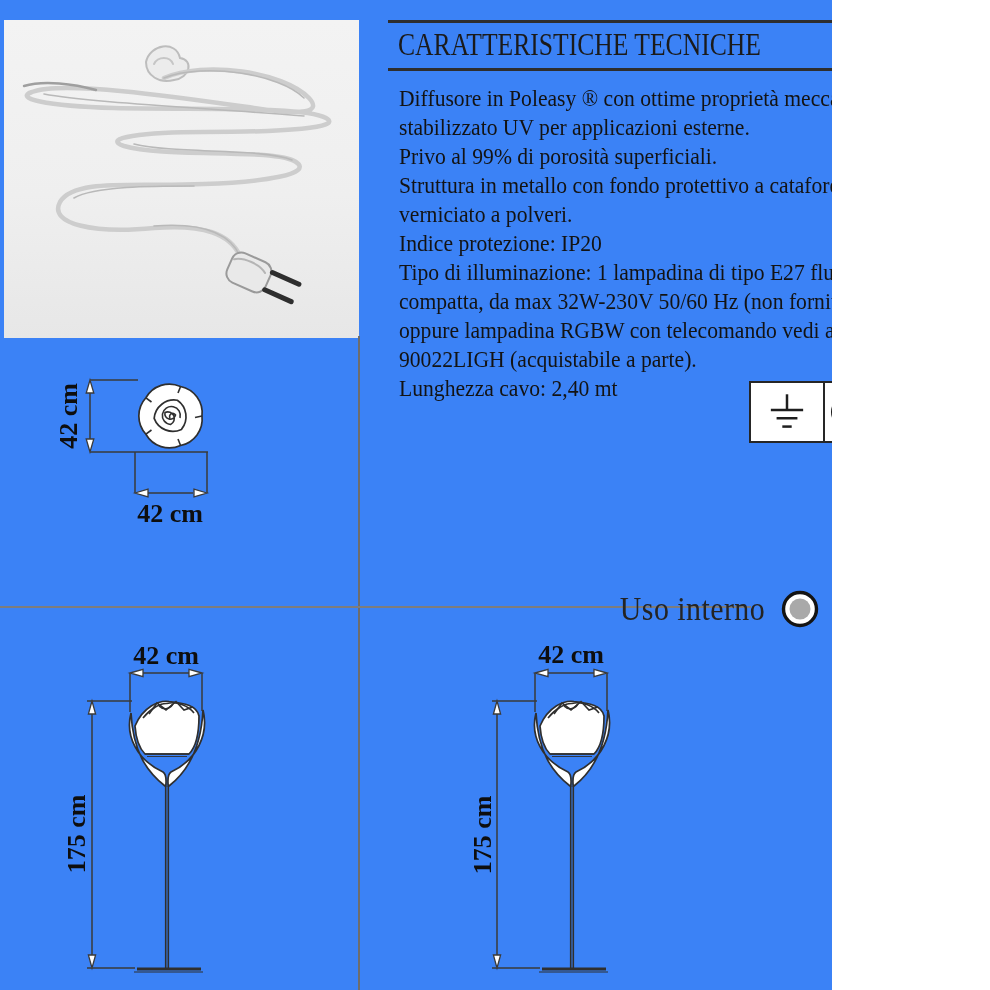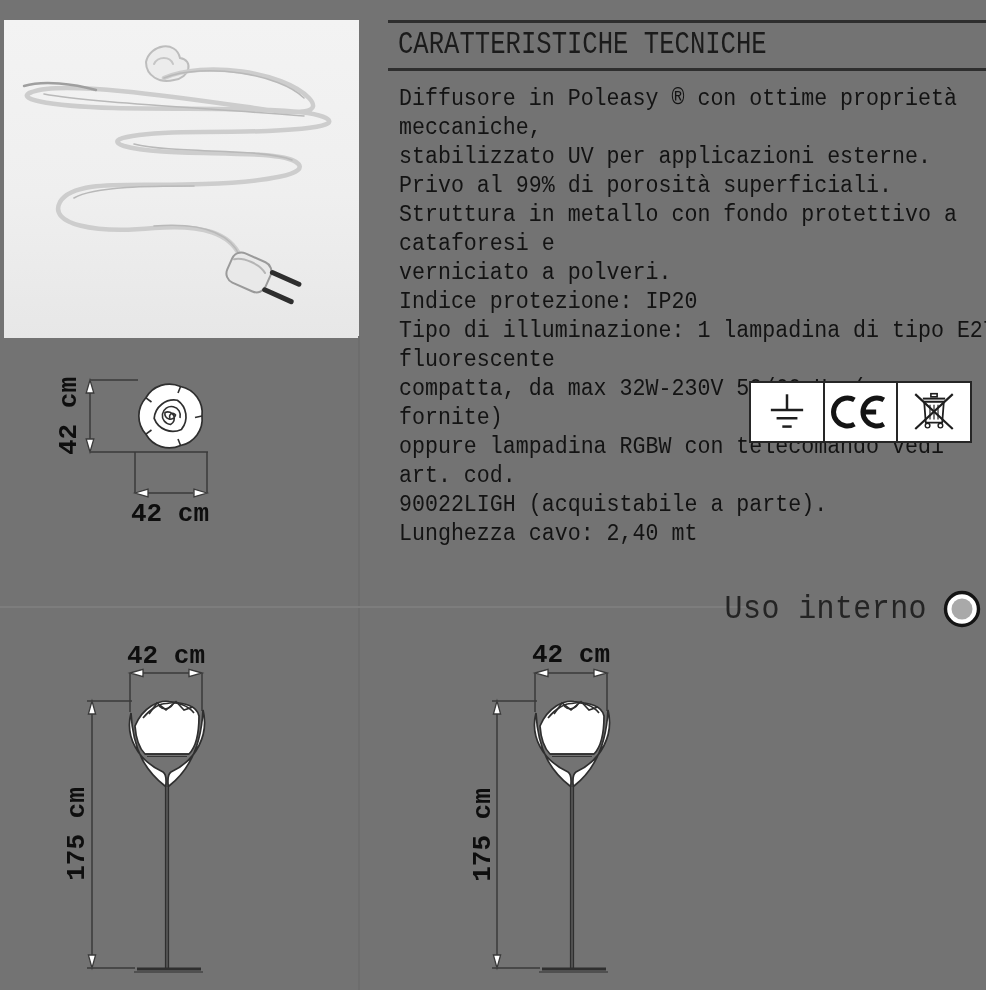--- a/index.html
+++ b/index.html
@@ -1,17 +1,17 @@
 <!DOCTYPE html>
 <html><head>
 <meta charset="utf-8">
 <style>
   html,body{margin:0;padding:0;background:#fff;}
-  .canvas{position:relative;width:986px;height:990px;background:#737373;overflow:hidden;
-          font-family:Liberation Mono, monospace;color:#161616;}
+  .canvas{position:relative;width:832px;height:990px;background:#3b82f6;overflow:hidden;
+          font-family:Liberation Serif, serif;color:#161616;}
 
   
   #photo{position:absolute;left:4px;top:20px;width:355px;height:318px;
          background:linear-gradient(180deg,#f3f3f3 0%,#efefef 55%,#e7e7e7 100%);}
   #photo svg{display:block;}
 
   
   #vdivider{position:absolute;left:358px;top:336px;width:2px;height:654px;background:#6d6d6d;}
   #hdivider{position:absolute;left:0px;top:606px;width:751px;height:2px;background:#7d7d7d;}
 
@@ -26,21 +26,21 @@
              line-height:29px;white-space:pre-line;color:#131313;
              transform:scaleX(0.92);transform-origin:left top;}
 
   
   #cert-box{position:absolute;left:749px;top:381px;width:223px;height:62px;
             display:flex;border:2.5px solid #262626;box-sizing:border-box;background:#fff;}
   .cert-cell{flex:1;display:flex;align-items:center;justify-content:center;}
   .cert-cell + .cert-cell{border-left:2.5px solid #262626;}
 
   
-  #uso-row{position:absolute;top:586px;right:2px;height:46px;display:flex;
+  #uso-row{position:absolute;top:586px;right:10px;height:46px;display:flex;
            align-items:center;gap:13px;}
   #uso-label{font-size:34px;font-weight:300;letter-spacing:0.5px;color:#242424;
              white-space:nowrap;transform:scaleX(0.88);transform-origin:right center;}
 
   
   .diag{position:absolute;}
   .dim-label{position:absolute;font-size:26px;font-weight:600;color:#0e0e0e;
              white-space:nowrap;transform:translate(-50%,-50%);}
   .dim-label.rot{transform:translate(-50%,-50%) rotate(-90deg);}
   svg .ln{stroke:#3a3a3a;stroke-width:1.5;fill:none;}

